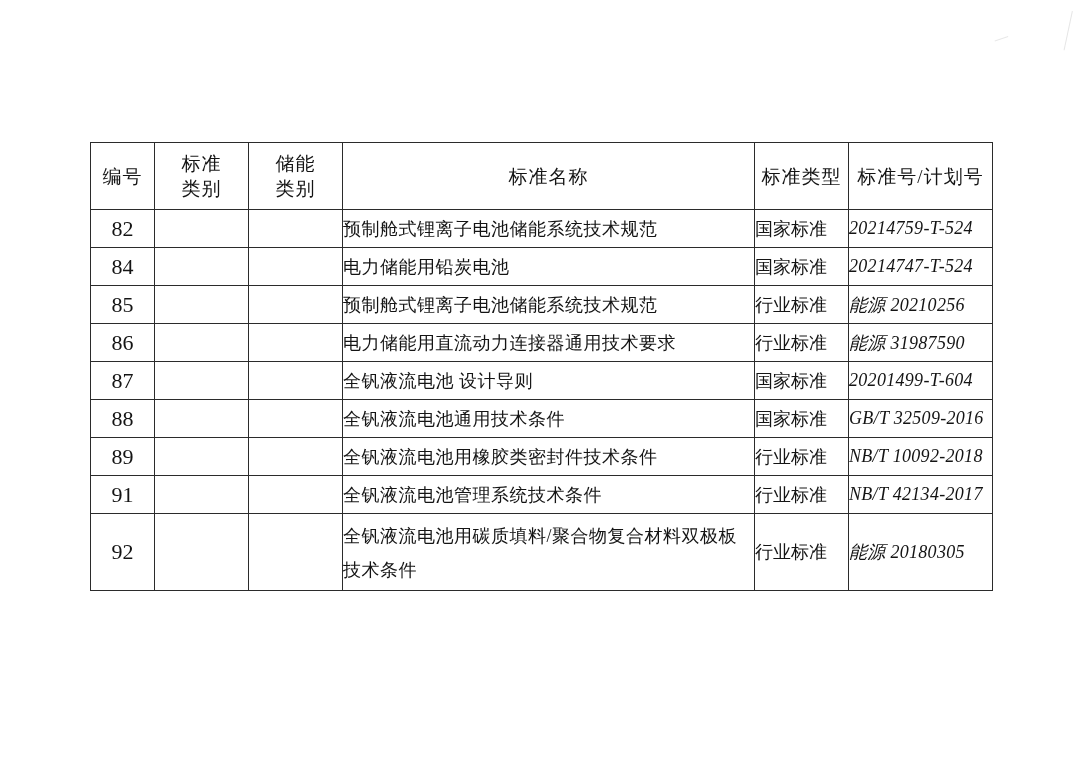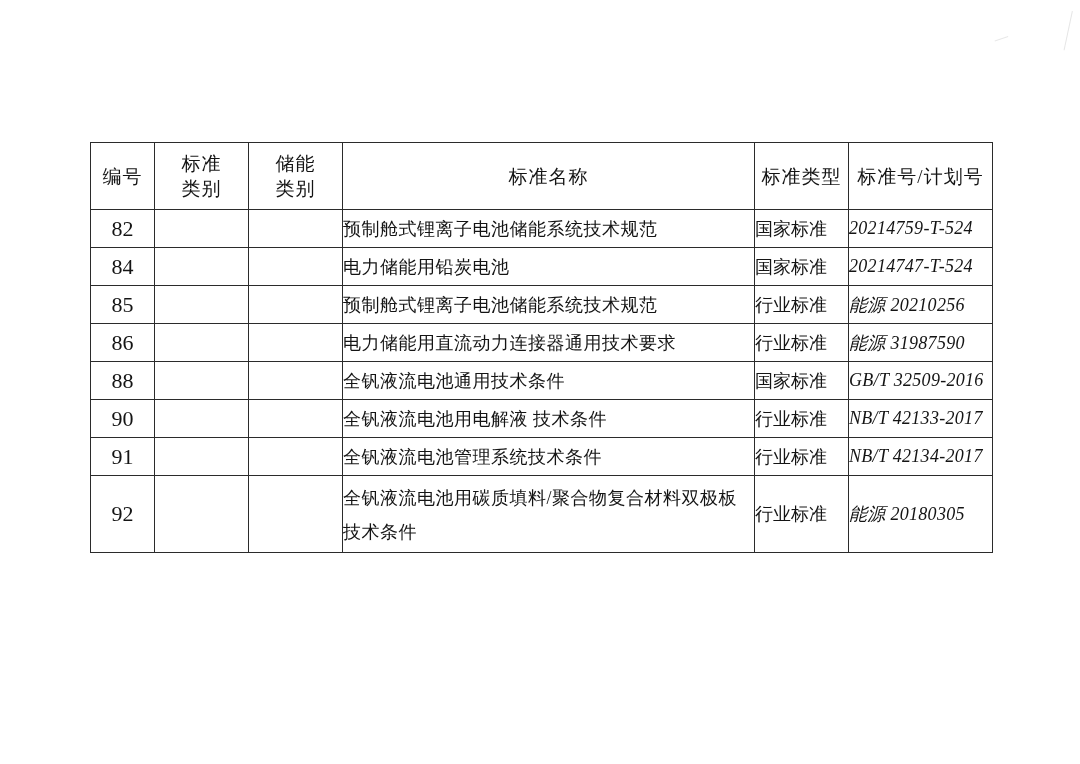--- a/index.html
+++ b/index.html
@@ -182,39 +182,47 @@
 
         <tr>
           <td class="row-no">86</td>
           <td class="blank-cell"></td>
           <td class="blank-cell"></td>
           <td class="row-name">电力储能用直流动力连接器通用技术要求</td>
           <td class="row-type">行业标准</td>
           <td class="row-code">能源 31987590</td>
         </tr>
 
+        <tr>
+          <td class="row-no">87</td>
+          <td class="blank-cell"></td>
+          <td class="blank-cell"></td>
+          <td class="row-name">全钒液流电池 设计导则</td>
+          <td class="row-type">国家标准</td>
+          <td class="row-code">20201499-T-604</td>
+        </tr>
 
         <tr>
           <td class="row-no">88</td>
           <td class="blank-cell"></td>
           <td class="blank-cell"></td>
           <td class="row-name">全钒液流电池通用技术条件</td>
           <td class="row-type">国家标准</td>
           <td class="row-code">GB/T 32509-2016</td>
         </tr>
 
-
-        <tr>
-          <td class="row-no">90</td>
-          <td class="blank-cell"></td>
-          <td class="blank-cell"></td>
-          <td class="row-name">全钒液流电池用电解液 技术条件</td>
-          <td class="row-type">行业标准</td>
-          <td class="row-code">NB/T 42133-2017</td>
-        </tr>
+        <tr>
+          <td class="row-no">89</td>
+          <td class="blank-cell"></td>
+          <td class="blank-cell"></td>
+          <td class="row-name">全钒液流电池用橡胶类密封件技术条件</td>
+          <td class="row-type">行业标准</td>
+          <td class="row-code">NB/T 10092-2018</td>
+        </tr>
+
 
         <tr>
           <td class="row-no">91</td>
           <td class="blank-cell"></td>
           <td class="blank-cell"></td>
           <td class="row-name">全钒液流电池管理系统技术条件</td>
           <td class="row-type">行业标准</td>
           <td class="row-code">NB/T 42134-2017</td>
         </tr>
 

